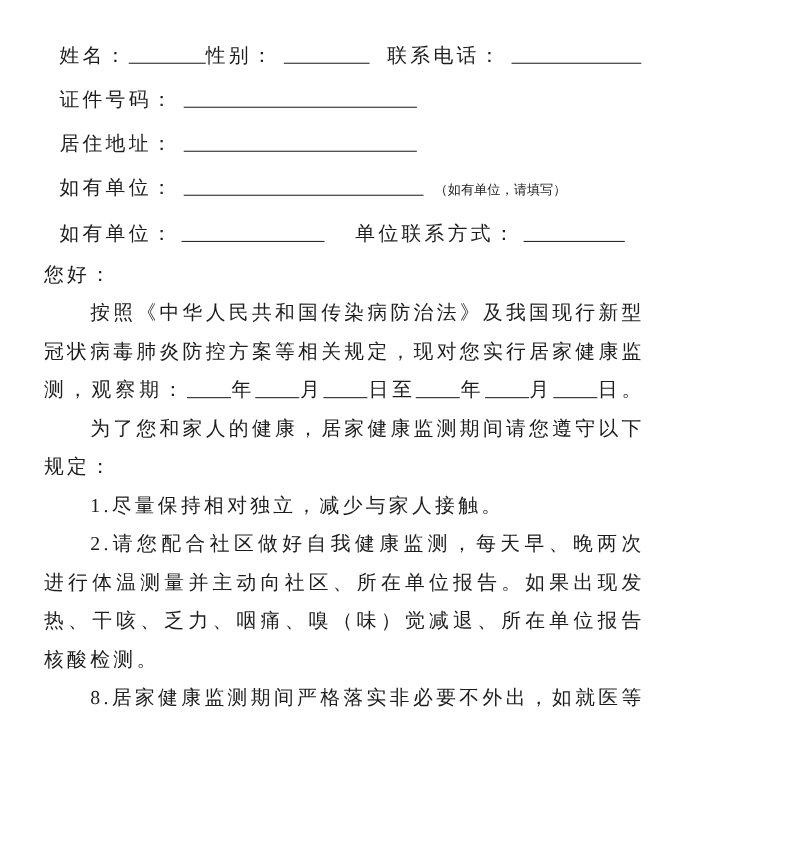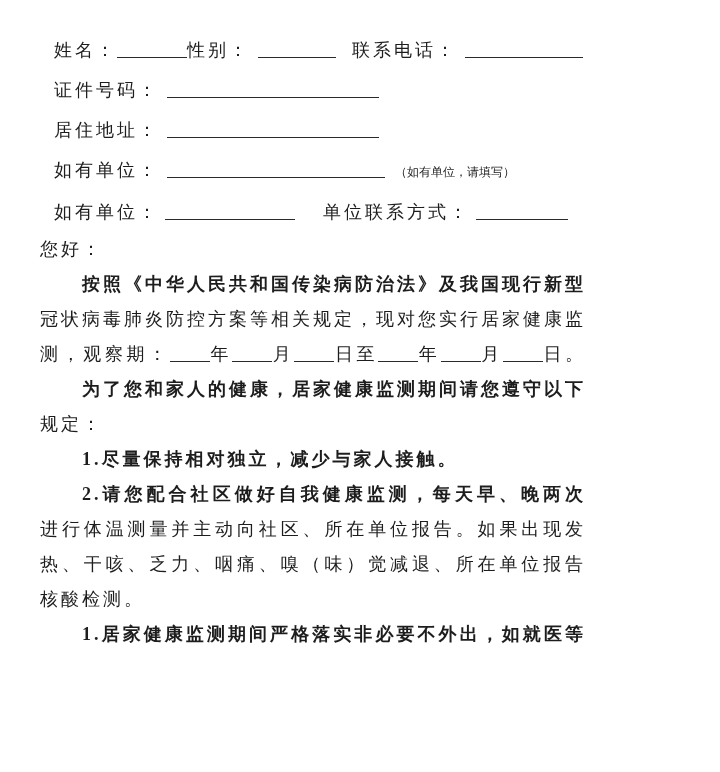--- a/index.html
+++ b/index.html
@@ -57,21 +57,21 @@
     letter-spacing:3px;
     line-height:35px;
     height:35px;
     white-space:nowrap;
   }
   .line.j{
     white-space:normal;
     text-align:justify;
     text-align-last:justify;
   }
-  .indent{padding-left:42px;font-weight:bold;}
+  .indent{padding-left:42px;}
   .indent.j{padding-left:0;text-indent:42px;}
 </style>
 </head>
 <body>
 
 <div class="page">
 
   <div class="form-section">
 
     <div class="form-row">
@@ -110,17 +110,17 @@
     <div class="line indent j">为了您和家人的健康，居家健康监测期间请您遵守以下</div>
     <div class="line">规定：</div>
 
     <div class="line indent">1.尽量保持相对独立，减少与家人接触。</div>
 
     <div class="line indent j">2.请您配合社区做好自我健康监测，每天早、晚两次</div>
     <div class="line j">进行体温测量并主动向社区、所在单位报告。如果出现发</div>
     <div class="line j">热、干咳、乏力、咽痛、嗅（味）觉减退、所在单位报告</div>
     <div class="line">核酸检测。</div>
 
-    <div class="line indent j">1.居家健康监测期间严格落实非必要不外出，如就医等</div>
+    <div class="line indent j">8.居家健康监测期间严格落实非必要不外出，如就医等</div>
 
   </div>
 
 </div>
 
 </body></html>

